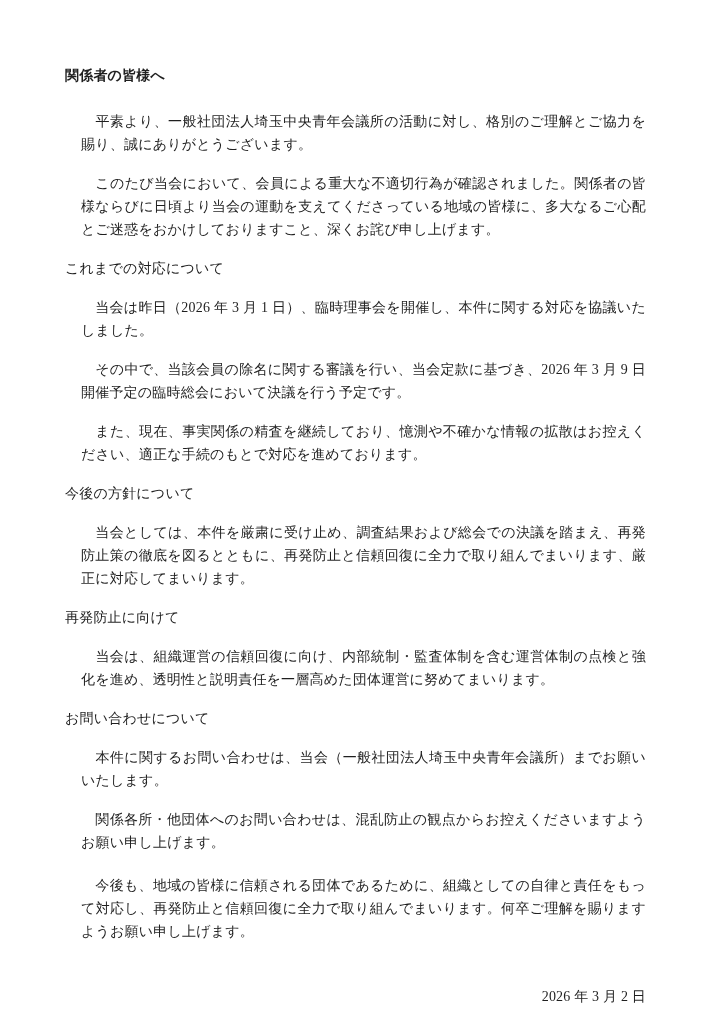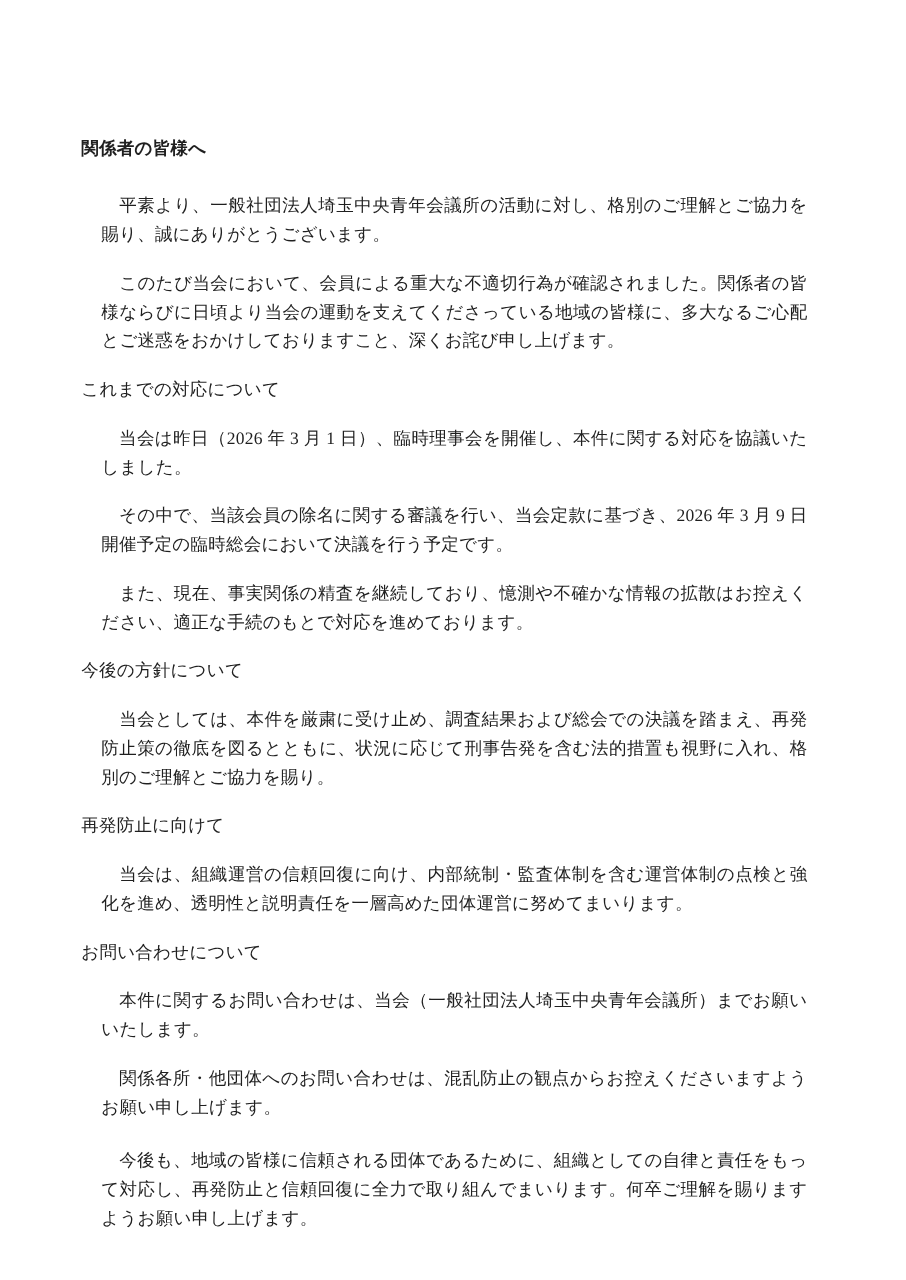--- a/index.html
+++ b/index.html
@@ -12,21 +12,21 @@
     height: 1024px;
     overflow: hidden;
     font-family: "Liberation Serif", "DejaVu Serif", serif;
     color: #1f1f1f;
   }
   .page {
     box-sizing: border-box;
     width: 725px;
     height: 1024px;
     background: #ffffff;
-    padding: 108px 63px 0 65px;
+    padding: 64px 63px 0 65px;
     font-size: 14px;
     line-height: 23px;
     text-align: justify;
     letter-spacing: 0.2px;
   }
   .salutation {
     font-size: 14px;
     font-weight: bold;
     margin: 0 0 23px 0;
     text-align: left;
@@ -65,21 +65,21 @@
 
   <section>
     <h2>これまでの対応について</h2>
     <p>　当会は昨日（2026 年 3 月 1 日）、臨時理事会を開催し、本件に関する対応を協議いたしました。</p>
     <p>　その中で、当該会員の除名に関する審議を行い、当会定款に基づき、2026 年 3 月 9 日開催予定の臨時総会において決議を行う予定です。</p>
     <p>　また、現在、事実関係の精査を継続しており、憶測や不確かな情報の拡散はお控えください、適正な手続のもとで対応を進めております。</p>
   </section>
 
   <section>
     <h2>今後の方針について</h2>
-    <p>　当会としては、本件を厳粛に受け止め、調査結果および総会での決議を踏まえ、再発防止策の徹底を図るとともに、状況に応じて刑事告発を含む法的措置も視野に入れ、格別のご理解とご協力を賜り。</p>
+    <p>　当会としては、本件を厳粛に受け止め、調査結果および総会での決議を踏まえ、再発防止策の徹底を図るとともに、再発防止と信頼回復に全力で取り組んでまいります、厳正に対応してまいります。</p>
   </section>
 
   <section>
     <h2>再発防止に向けて</h2>
     <p>　当会は、組織運営の信頼回復に向け、内部統制・監査体制を含む運営体制の点検と強化を進め、透明性と説明責任を一層高めた団体運営に努めてまいります。</p>
   </section>
 
   <section>
     <h2>お問い合わせについて</h2>
     <p>　本件に関するお問い合わせは、当会（一般社団法人埼玉中央青年会議所）までお願いいたします。</p>

